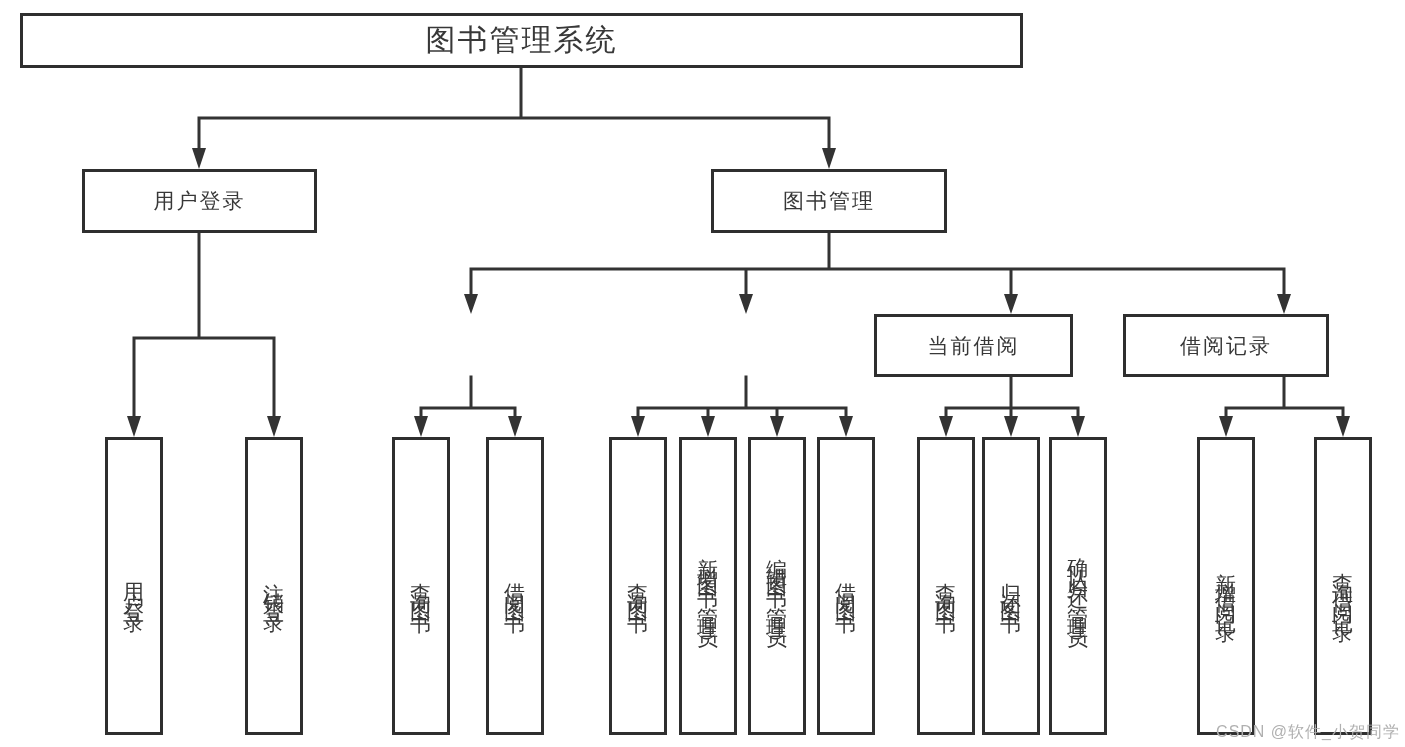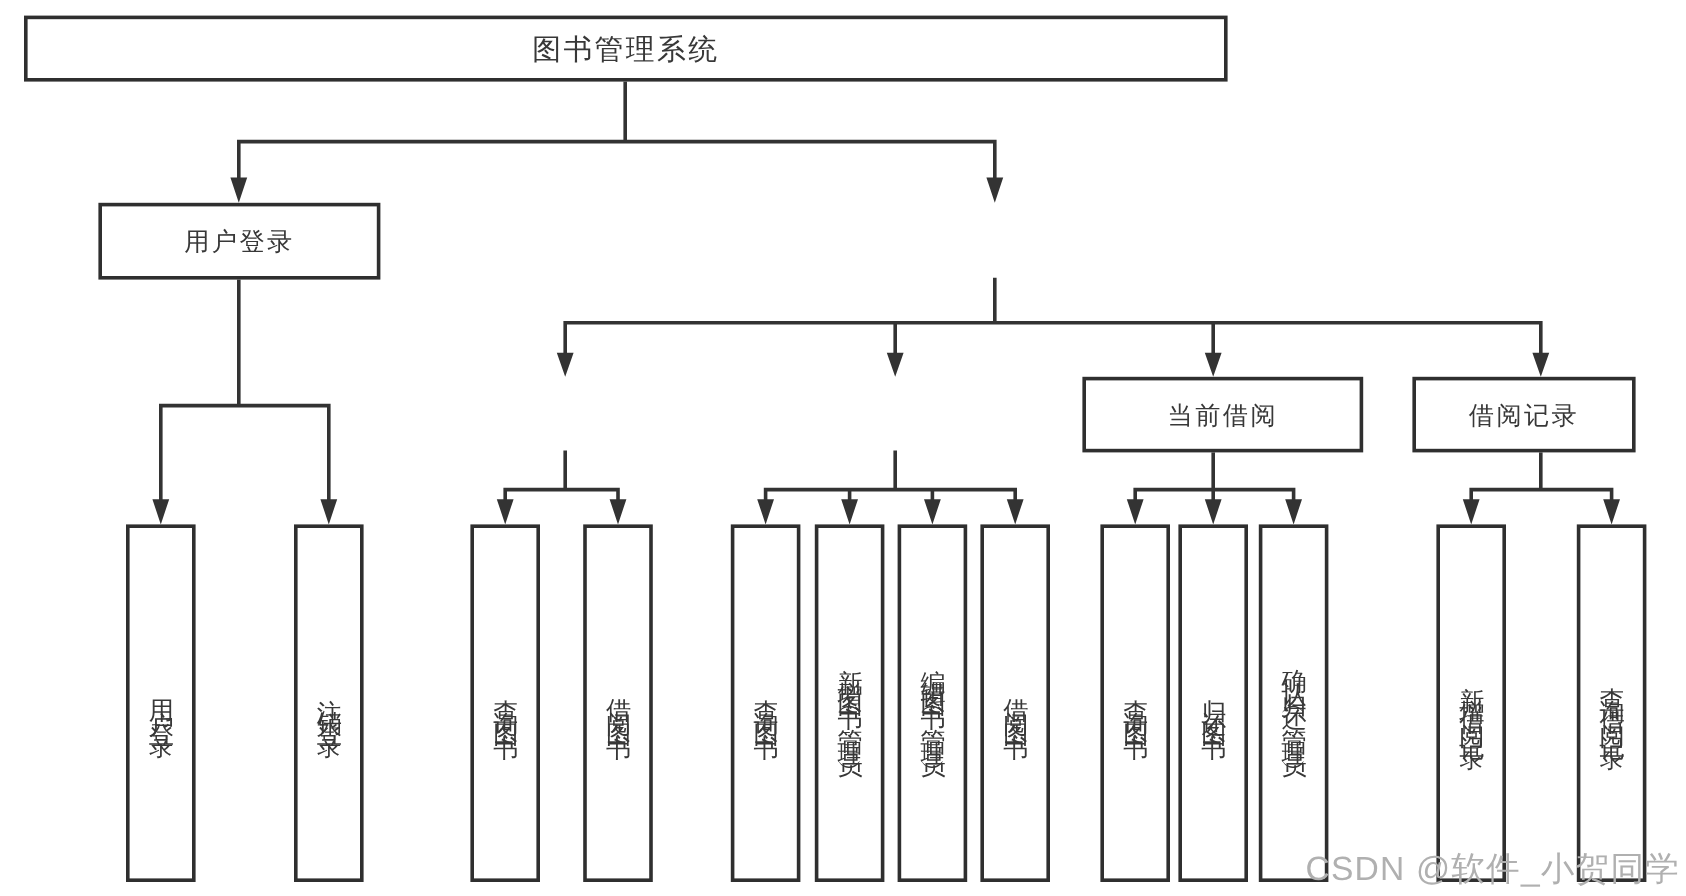--- a/index.html
+++ b/index.html
@@ -11,29 +11,29 @@
   .connectors{position:absolute;left:0;top:0;width:1405px;height:747px;}
   .lines{fill:none;stroke:var(--line,#333333);stroke-width:3;stroke-linecap:square;}
   .arrows{fill:var(--line,#333333);stroke:none;}
   .node{
     position:absolute;box-sizing:border-box;background:#ffffff;
     border:3px solid var(--box-border,#333333);
     display:flex;align-items:center;justify-content:center;
     color:var(--text,#333333);
   }
   .node.h{font-size:21px;letter-spacing:2px;font-weight:400;}
-  .node.root{font-size:24px;}
+  .node.root{font-size:30px;}
   .node.v{font-size:21px;}
   .node.v .lbl{
     writing-mode:vertical-rl;text-orientation:mixed;
     letter-spacing:10px;line-height:1;
   }
   .watermark{
     position:absolute;right:5px;bottom:4px;
-    font-size:28px;letter-spacing:1px;
+    font-size:16px;letter-spacing:1px;
     color:var(--watermark,#b0b0b0);
     white-space:nowrap;z-index:5;
   }
 </style>
 </head>
 <body>
 
 <div class="stage">
 
   <svg class="connectors" viewBox="0 0 1405 747" xmlns="http://www.w3.org/2000/svg" aria-hidden="true">
@@ -55,25 +55,28 @@
       M1219 416 H1233 L1226 437 Z M1336 416 H1350 L1343 437 Z"></path>
   </svg>
 
   <div class="node h root" style="left:20px;top:13px;width:1003px;height:55px">
     <span class="lbl">图书管理系统</span>
   </div>
 
   <div class="node h" style="left:82px;top:169px;width:235px;height:64px">
     <span class="lbl">用户登录</span>
   </div>
+  <div class="node h" style="left:711px;top:169px;width:236px;height:64px">
+    <span class="lbl">图书管理</span>
+  </div>
 
-  <div class="node h" style="left:902px;top:314px;width:234px;height:63px">
+  <div class="node h" style="left:874px;top:314px;width:199px;height:63px">
     <span class="lbl">当前借阅</span>
   </div>
-  <div class="node h" style="left:1177px;top:314px;width:186px;height:63px">
+  <div class="node h" style="left:1123px;top:314px;width:206px;height:63px">
     <span class="lbl">借阅记录</span>
   </div>
 
   <div class="node v" style="left:105px;top:437px;width:58px;height:298px">
     <span class="lbl">用户登录</span>
   </div>
   <div class="node v" style="left:245px;top:437px;width:58px;height:298px">
     <span class="lbl">注销登录</span>
   </div>
 

